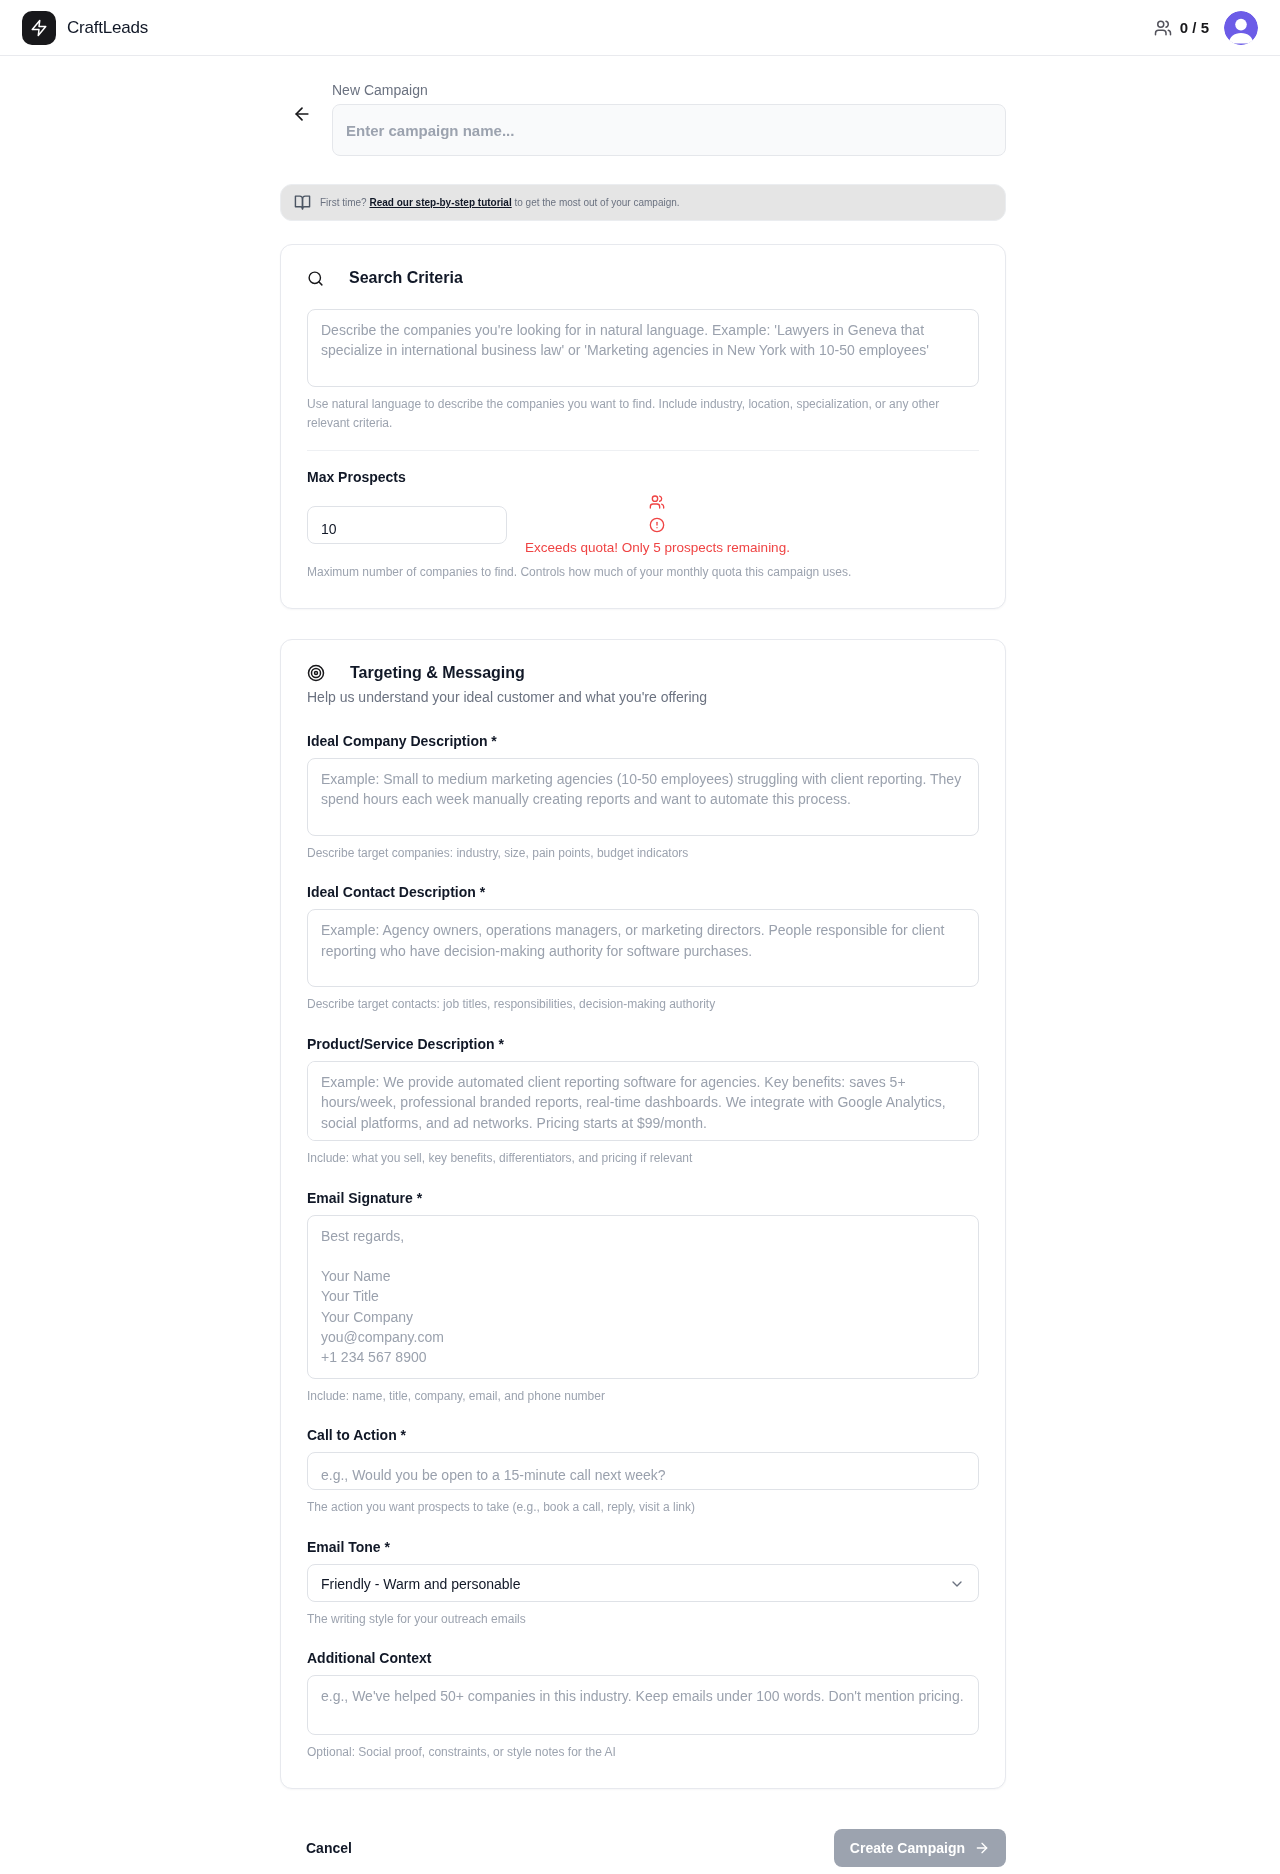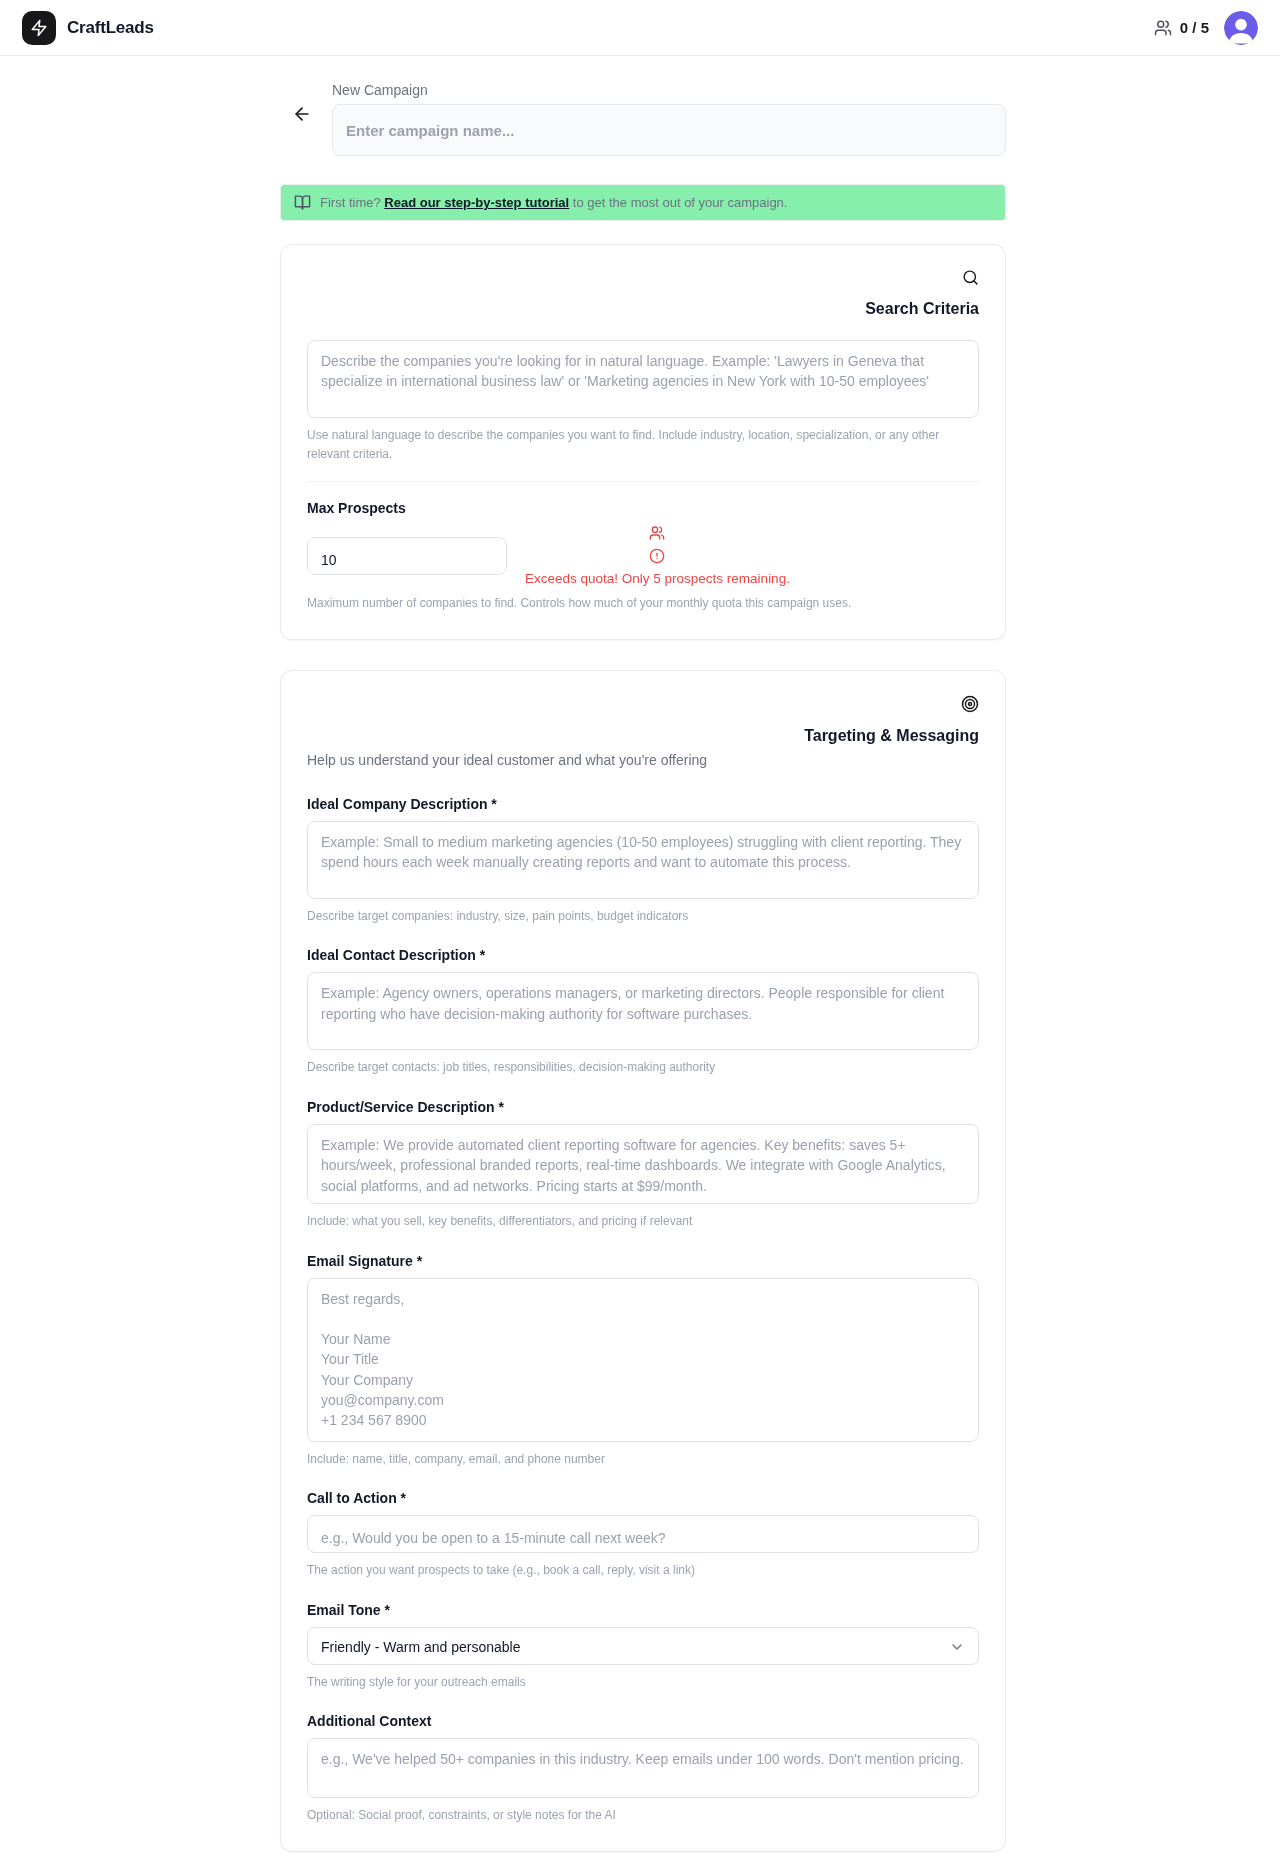--- a/index.html
+++ b/index.html
@@ -17,21 +17,21 @@
     height: 56px; border-bottom: 1px solid #e9eaee;
     display: flex; align-items: center; justify-content: space-between;
     padding: 0 22px;
   }
   .brand { display: flex; align-items: center; gap: 11px; }
   .logo {
     width: 34px; height: 34px; border-radius: 10px;
     background: var(--brand-bg, #18181b);
     display: flex; align-items: center; justify-content: center;
   }
-  .brand-name { font-size: 17px; font-weight: 700; letter-spacing: -0.2px; }
+  .brand-name { font-size: 17px; font-weight: 400; letter-spacing: -0.2px; }
   .header-right { display: flex; align-items: center; gap: 15px; }
   .quota { display: flex; align-items: center; gap: 8px; font-size: 15px; font-weight: 700; color: #18181b; }
   .quota .icn { color: #52525b; }
   .avatar { width: 34px; height: 34px; border-radius: 50%; overflow: hidden; flex: 0 0 auto; }
 
   
   .main { width: 726px; margin-left: 280px; padding-top: 26px; }
 
   .title-block { display: flex; }
   .back-gutter { width: 52px; flex: 0 0 auto; }
@@ -40,34 +40,34 @@
   .page-label { font-size: 14px; font-weight: 500; color: #6b7280; margin-bottom: 6px; }
   .name-input {
     width: 100%; height: 52px; background: #f9fafb;
     border: 1px solid #e5e7eb; border-radius: 8px;
     padding: 0 13px; font: inherit; font-size: 15px; font-weight: 600; color: #111827;
   }
   .name-input::placeholder { color: #9ca3af; font-weight: 600; }
 
   .banner {
     margin-top: 28px; display: flex; align-items: center; gap: 9px;
-    background: #86efac; border: 1px solid #ebedf0; border-radius: 4px;
-    padding: 9px 13px; font-size: 13px; color: #6b7280;
+    background: #e5e5e5; border: 1px solid #ebedf0; border-radius: 12px;
+    padding: 9px 13px; font-size: 10px; color: #6b7280;
   }
   .banner .icn { color: #4b5563; flex: 0 0 auto; }
   .banner-link { color: #111827; font-weight: 700; text-decoration: underline; cursor: pointer; }
 
   
   .card {
     margin-top: 23px; background: #fff;
     border: 1px solid #e7e9ee; border-radius: 12px;
     padding: 24px 26px 26px;
     box-shadow: 0 1px 2px rgba(16,24,40,0.04);
   }
-  .card-title { display: flex; align-items: flex-end; gap: 14px; font-size: 16px; font-weight: 700; color: #111827; flex-direction: column; }
+  .card-title { display: flex; align-items: center; gap: 25px; font-size: 16px; font-weight: 700; color: #111827; }
   .card-title .icn { color: #18181b; }
   .card-sub { margin-top: 7px; font-size: 14px; color: #6b7280; }
 
   .field { margin-top: 22px; }
   .field-label { font-size: 14px; font-weight: 600; color: #111827; margin-bottom: 9px; }
   textarea, .text-input, .select-box {
     width: 100%; border: 1px solid #dfe2e7; border-radius: 8px;
     padding: 10px 13px; font: inherit; font-size: 14px; line-height: 1.45;
     color: #111827; background: #fff; resize: none; display: block;
   }

